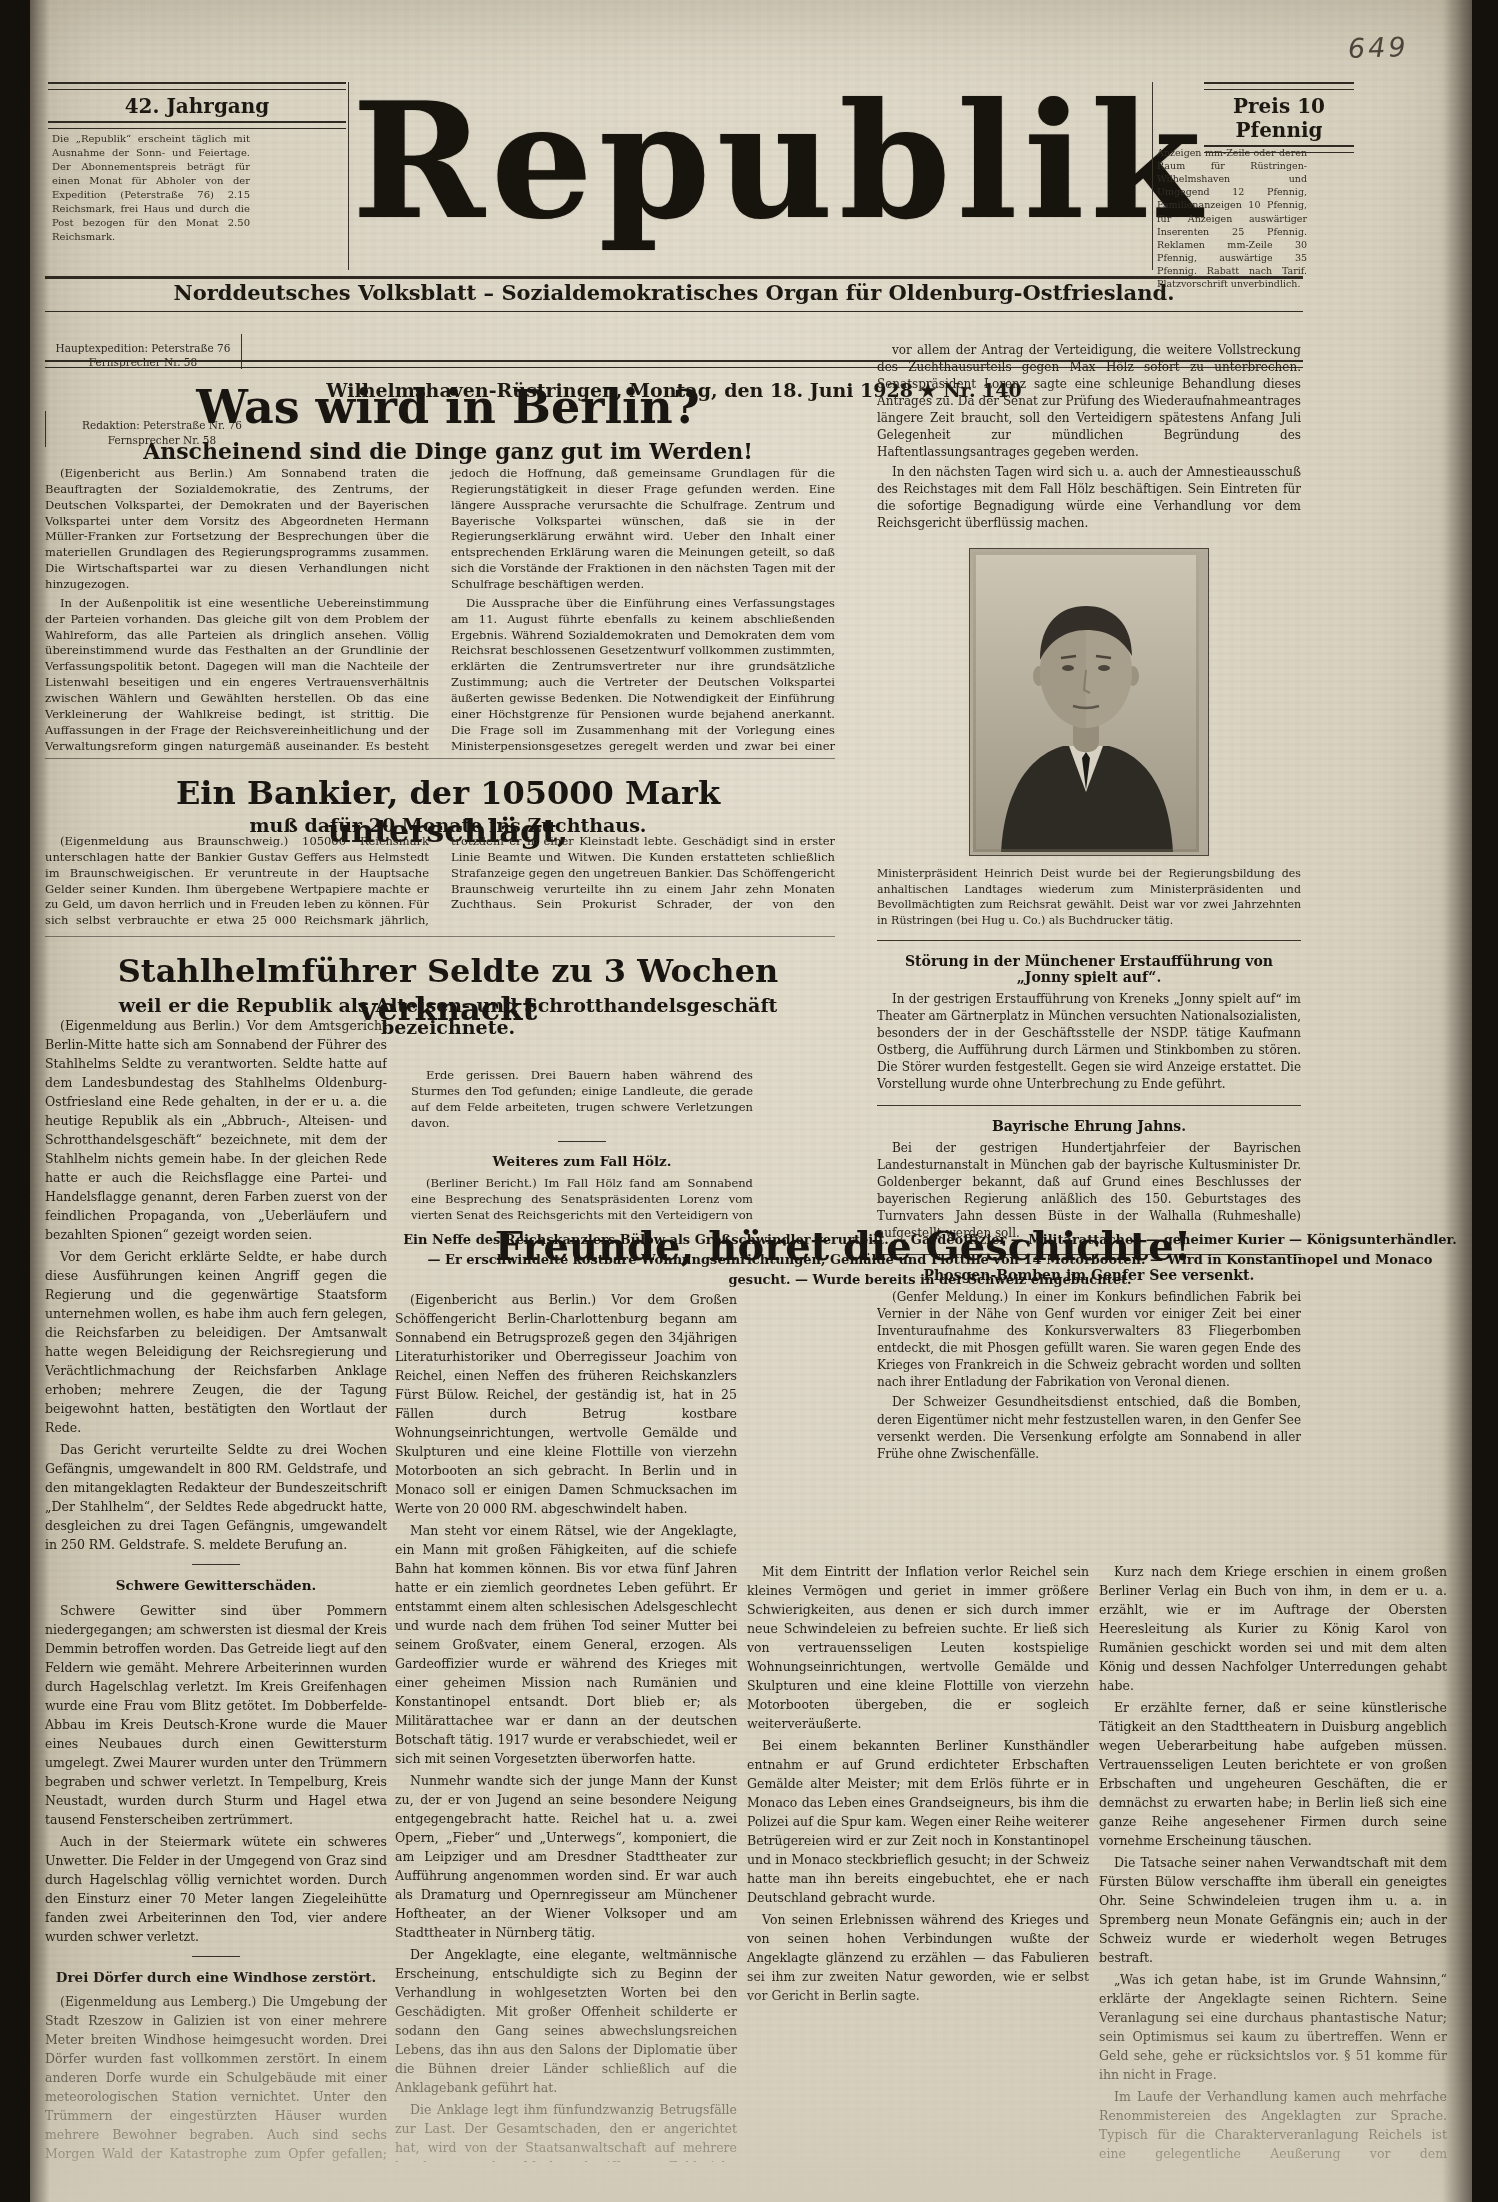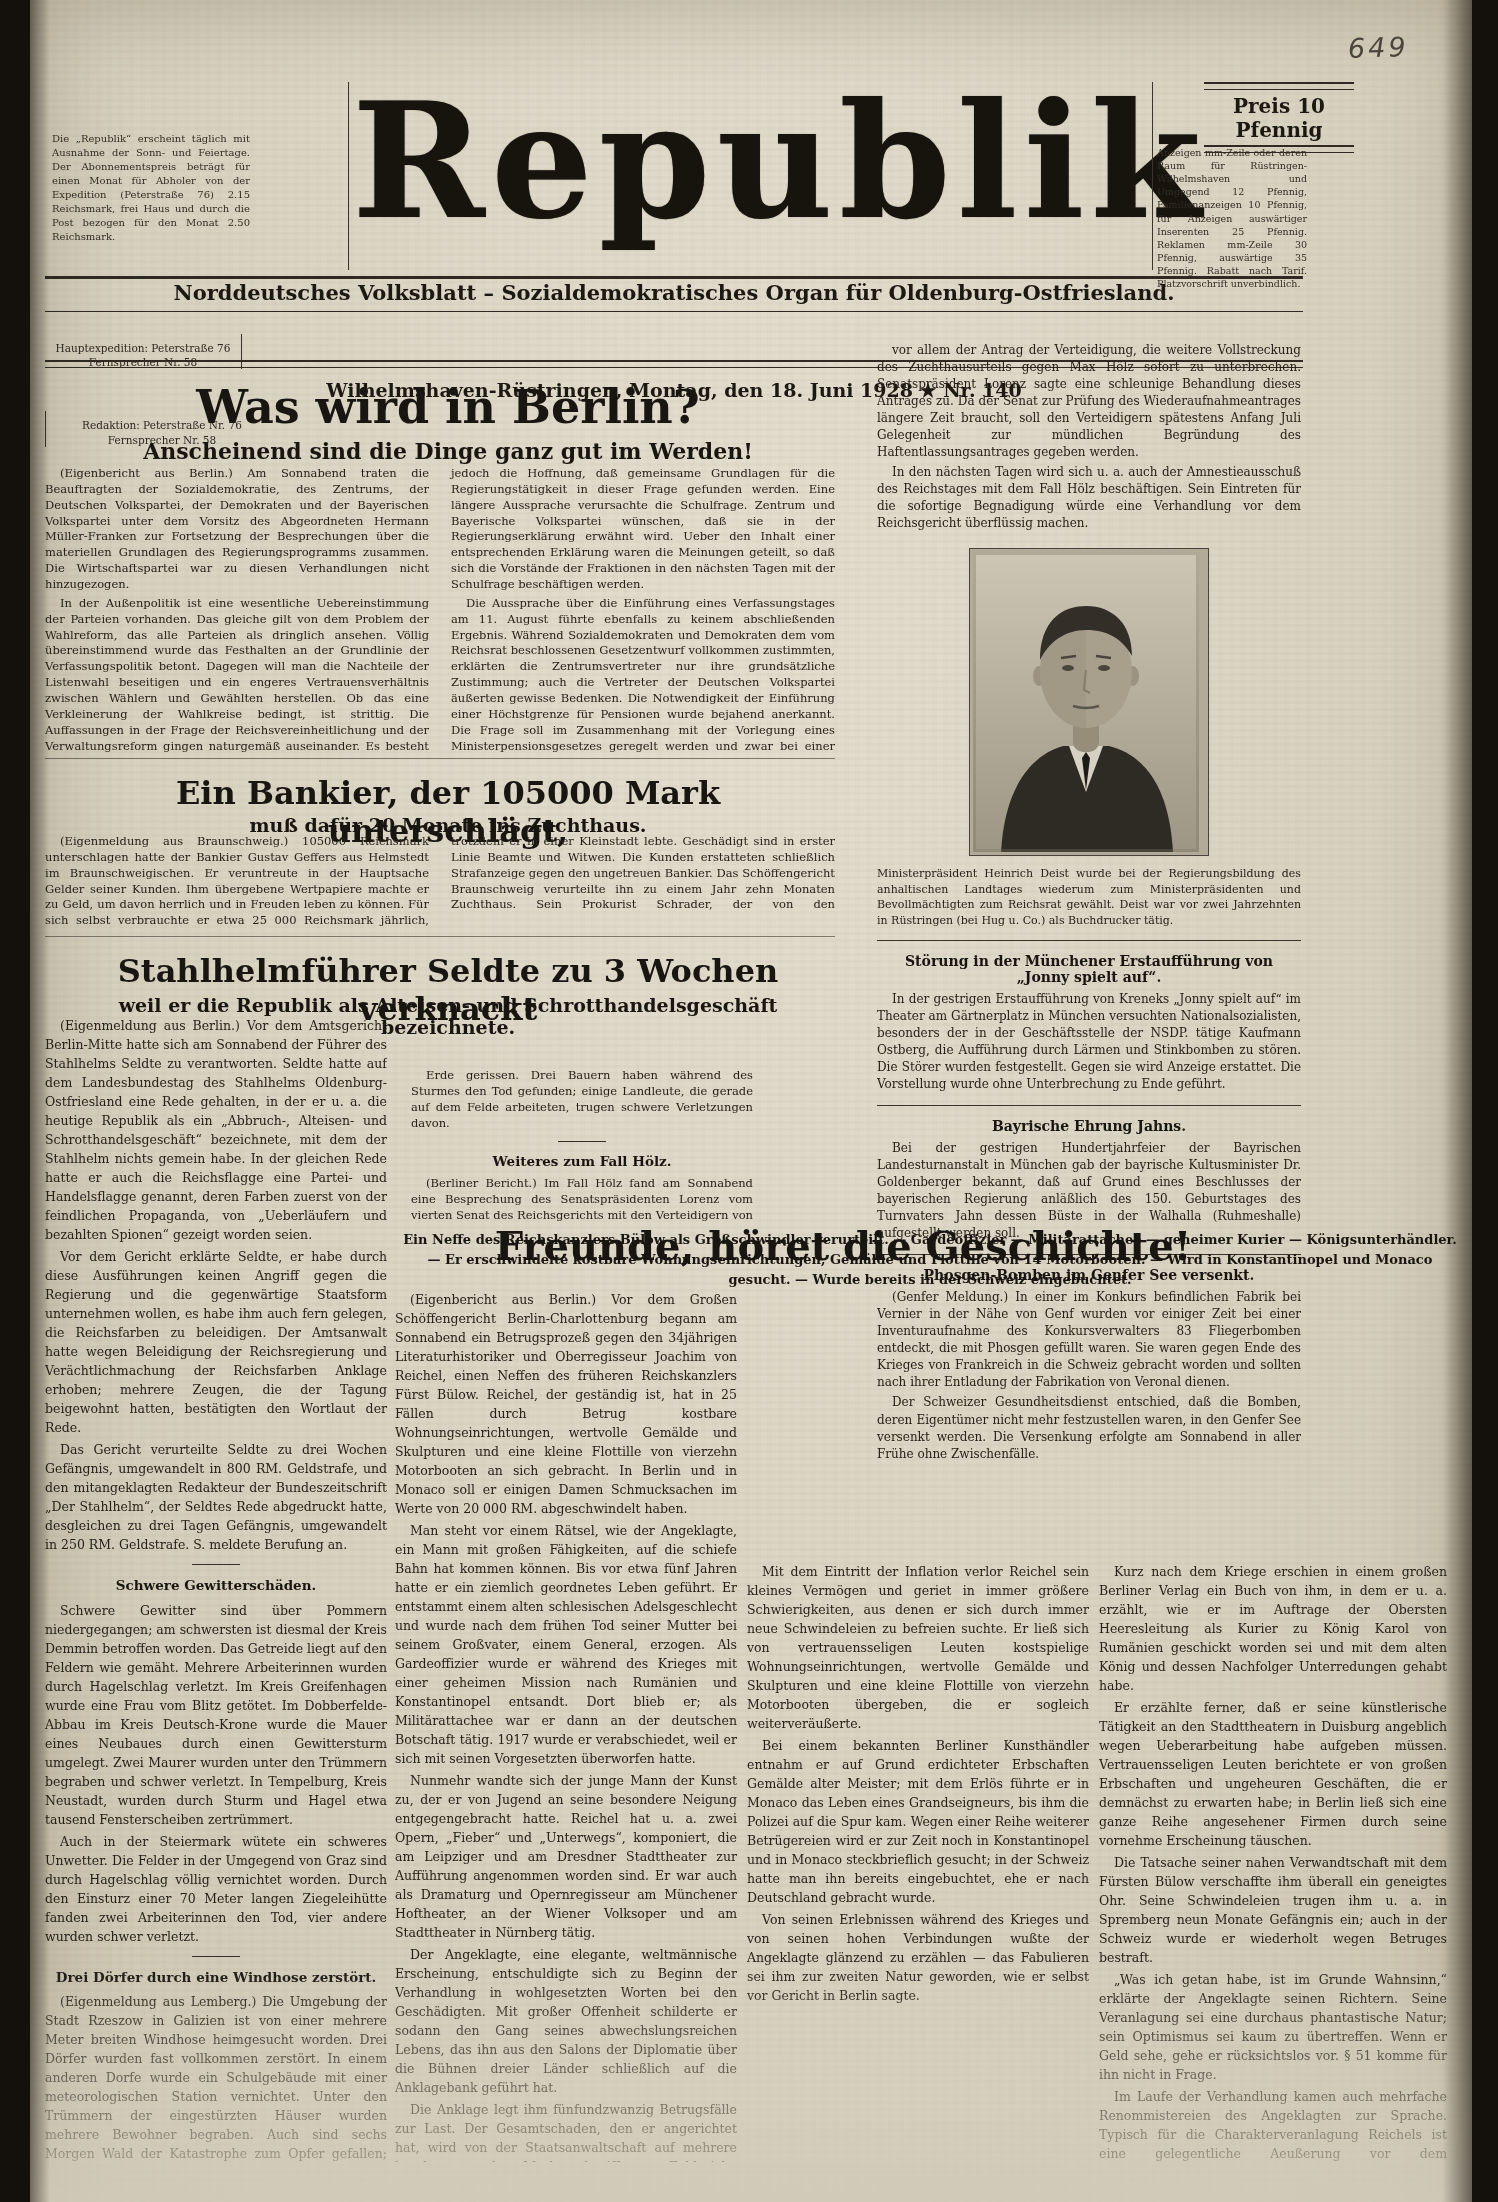--- a/index.html
+++ b/index.html
@@ -83,20 +83,25 @@
 </style>
 </head>
 <body>
 
 <div class="page">
   <div class="paper">
     <div class="grain"></div>
 
     <div class="pagenum">649</div>
 
+    <div class="m-left">
+      <div class="rule2"></div>
+      <div class="volume">42. Jahrgang</div>
+      <div class="rule2"></div>
+    </div>
     <div class="m-sub jtext">Die „Republik“ erscheint täglich mit Ausnahme der Sonn- und Feiertage. Der Abonnementspreis beträgt für einen Monat für Abholer von der Expedition (Peterstraße 76) 2.15 Reichsmark, frei Haus und durch die Post bezogen für den Monat 2.50 Reichsmark.</div>
     <div class="vrule v1"></div>
     <div class="title">Republik</div>
     <div class="vrule v2"></div>
     <div class="m-right">
       <div class="rule2"></div>
       <div class="price">Preis 10 Pfennig</div>
       <div class="rule2"></div>
     </div>
     <div class="m-ad jtext">Anzeigen mm-Zeile oder deren Raum für Rüstringen-Wilhelmshaven und Umgegend 12 Pfennig, Familienanzeigen 10 Pfennig, für Anzeigen auswärtiger Inserenten 25 Pfennig. Reklamen mm-Zeile 30 Pfennig, auswärtige 35 Pfennig. Rabatt nach Tarif. Platzvorschrift unverbindlich.</div>

